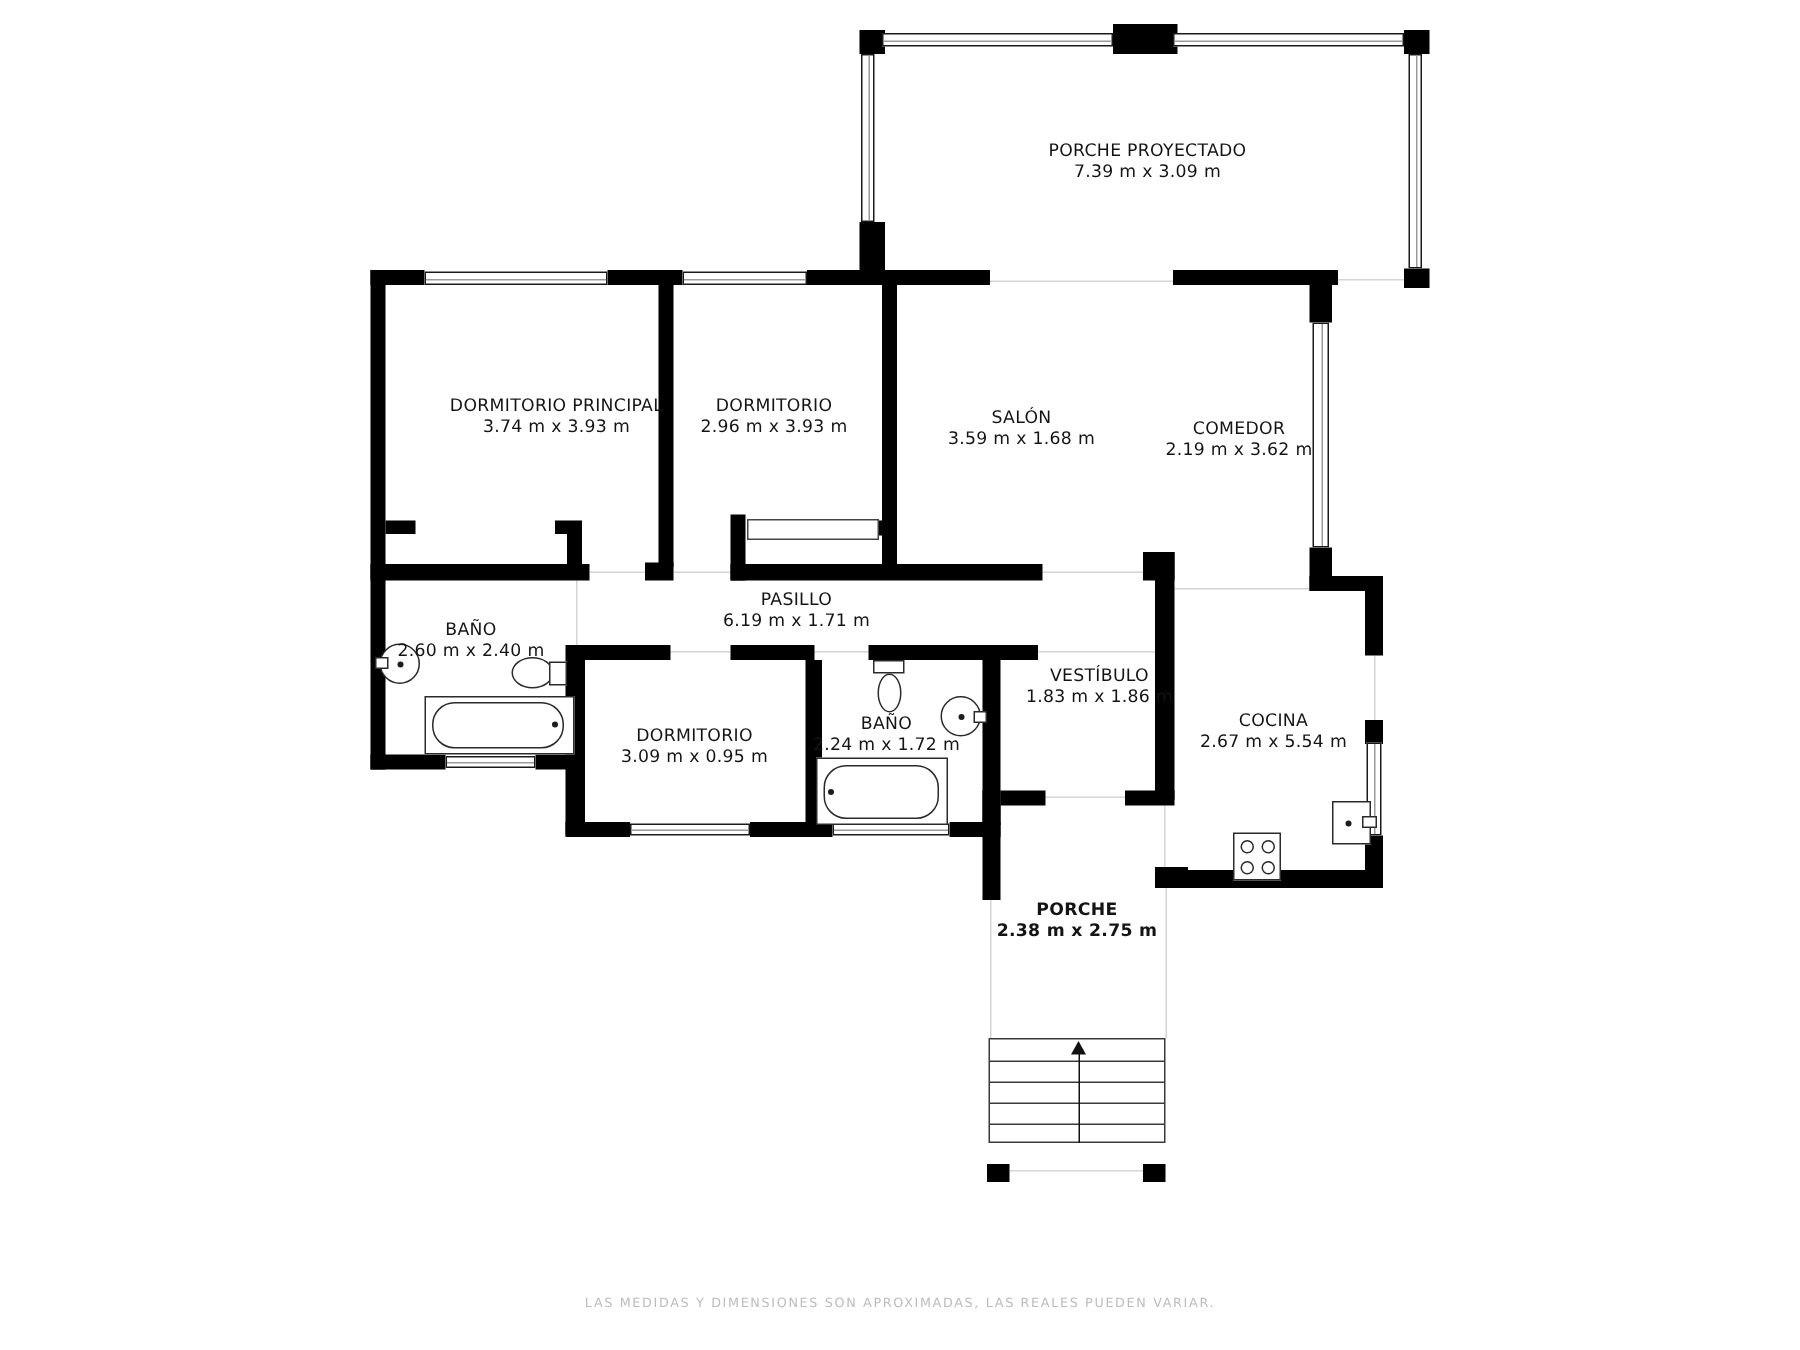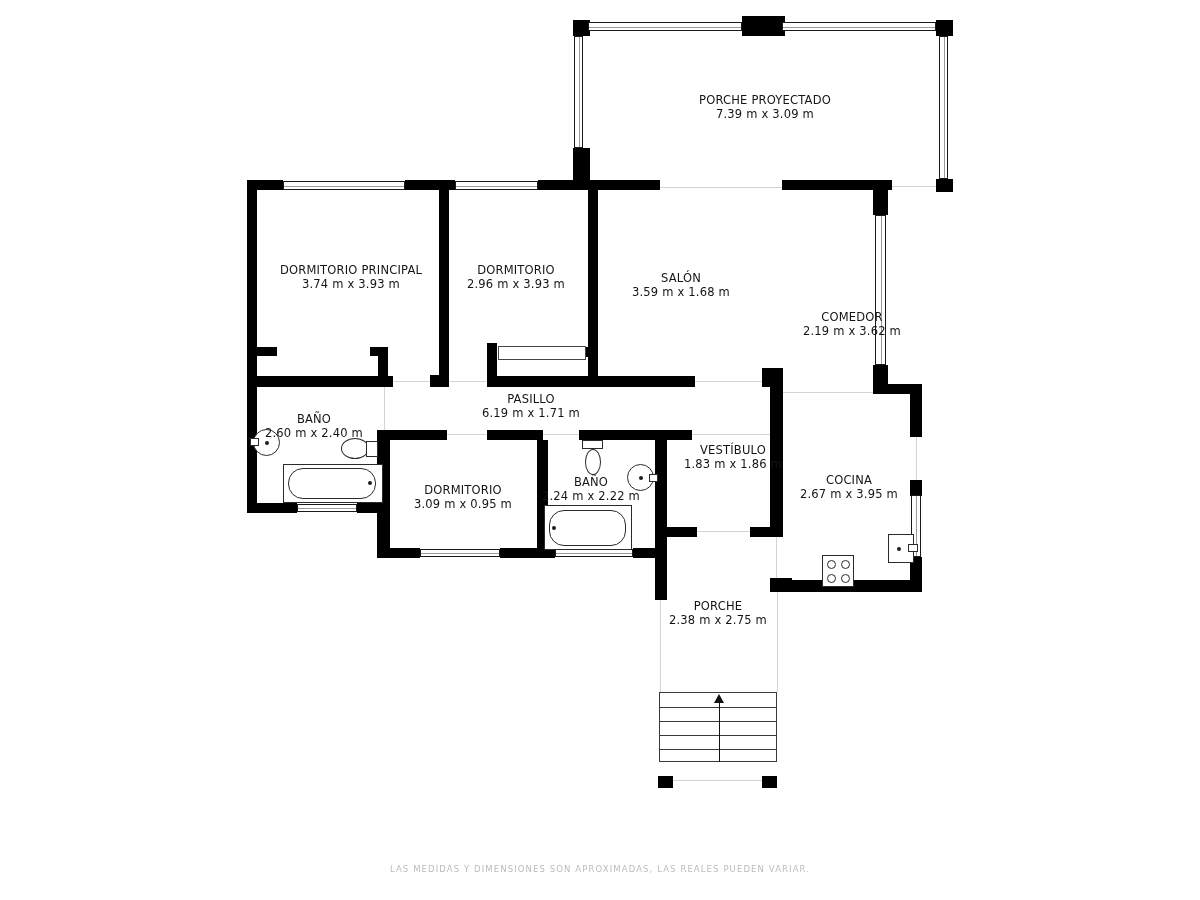--- a/index.html
+++ b/index.html
@@ -157,57 +157,57 @@
     <div class="fx fx-ellipse" style="left: 841px; top: 560px; width: 9px; height: 9px;"></div>
     <div class="fx fx-ellipse" style="left: 827px; top: 574px; width: 9px; height: 9px;"></div>
     <div class="fx fx-ellipse" style="left: 841px; top: 574px; width: 9px; height: 9px;"></div>
     <div class="fx fx-rect" style="left: 888px; top: 534px; width: 26px; height: 29px;"></div>
     <div class="fx fx-dot" style="left: 897px; top: 547px; width: 4px; height: 4px;"></div>
     <div class="fx fx-rect" style="left: 908px; top: 544px; width: 10px; height: 8px;"></div>
     <div class="room-label" style="left: 765px; top: 107px;">
       <span class="rname">PORCHE PROYECTADO</span>
       <span class="rdims">7.39 m x 3.09 m</span>
     </div>
-    <div class="room-label" style="left: 351px; top: 277px;">
+    <div class="room-label" style="left: 371px; top: 277px;">
       <span class="rname">DORMITORIO PRINCIPAL</span>
       <span class="rdims">3.74 m x 3.93 m</span>
     </div>
     <div class="room-label" style="left: 516px; top: 277px;">
       <span class="rname">DORMITORIO</span>
       <span class="rdims">2.96 m x 3.93 m</span>
     </div>
     <div class="room-label" style="left: 681px; top: 285px;">
       <span class="rname">SALÓN</span>
       <span class="rdims">3.59 m x 1.68 m</span>
     </div>
-    <div class="room-label" style="left: 852px; top: 292px; margin-top: 32px;">
+    <div class="room-label" style="left: 826px; top: 292px;">
       <span class="rname">COMEDOR</span>
       <span class="rdims">2.19 m x 3.62 m</span>
     </div>
     <div class="room-label" style="left: 531px; top: 406px;">
       <span class="rname">PASILLO</span>
       <span class="rdims">6.19 m x 1.71 m</span>
     </div>
     <div class="room-label" style="left: 314px; top: 426px;">
       <span class="rname">BAÑO</span>
       <span class="rdims">2.60 m x 2.40 m</span>
     </div>
     <div class="room-label" style="left: 463px; top: 497px;">
       <span class="rname">DORMITORIO</span>
       <span class="rdims">3.09 m x 0.95 m</span>
     </div>
     <div class="room-label" style="left: 591px; top: 489px;">
       <span class="rname">BAÑO</span>
-      <span class="rdims">2.24 m x 2.22 m</span>
+      <span class="rdims">2.24 m x 1.72 m</span>
     </div>
     <div class="room-label" style="left: 733px; top: 457px;">
       <span class="rname">VESTÍBULO</span>
       <span class="rdims">1.83 m x 1.86 m</span>
     </div>
     <div class="room-label" style="left: 849px; top: 487px;">
       <span class="rname">COCINA</span>
-      <span class="rdims">2.67 m x 3.95 m</span>
-    </div>
-    <div class="room-label" style="left: 718px; top: 613px;">
+      <span class="rdims">2.67 m x 5.54 m</span>
+    </div>
+    <div class="room-label" style="left: 718px; top: 613px; font-weight: bold;">
       <span class="rname">PORCHE</span>
       <span class="rdims">2.38 m x 2.75 m</span>
     </div>
   </div>
 
 </body></html>

